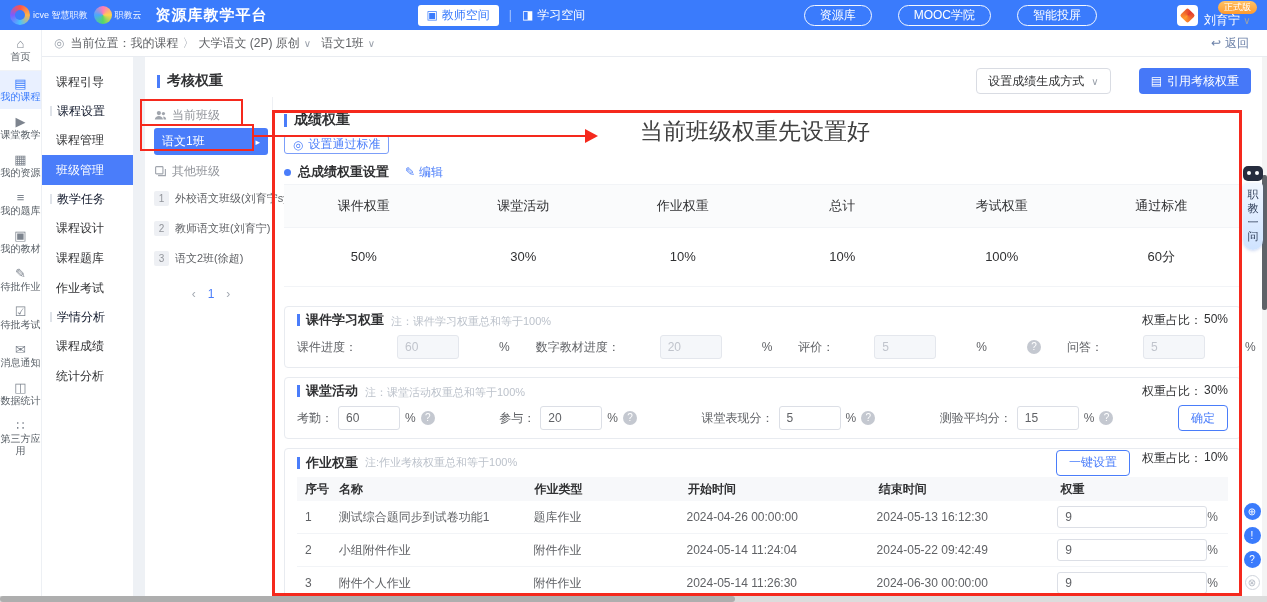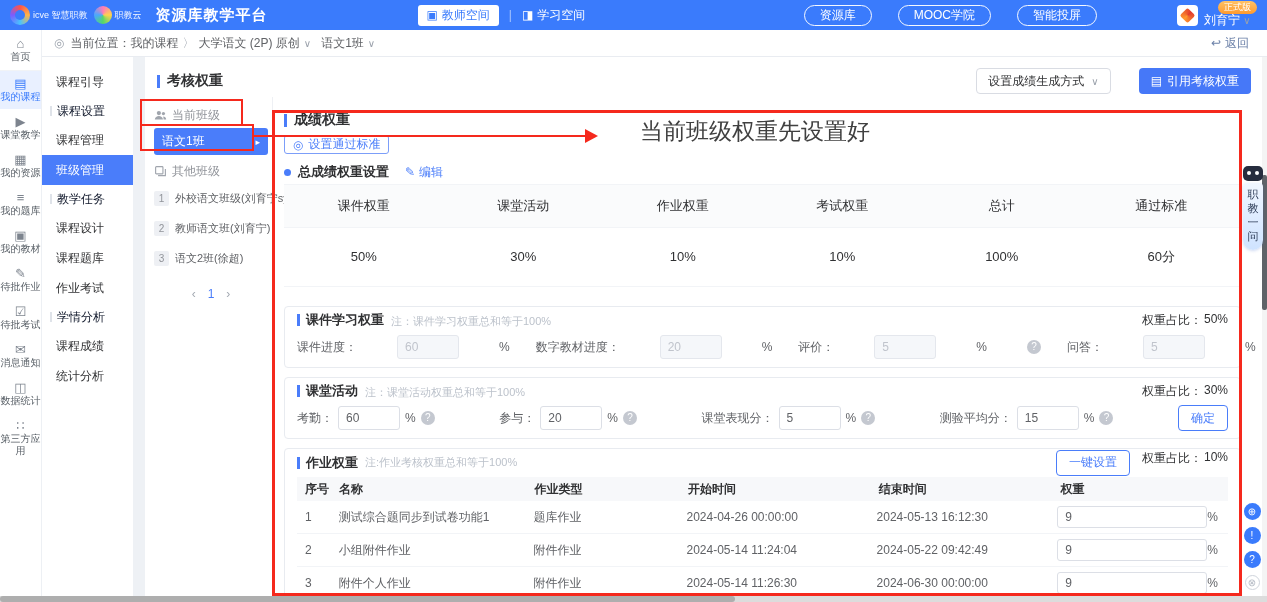--- a/index.html
+++ b/index.html
@@ -308,22 +308,22 @@
                   <span>✎</span>
                   <span>编辑</span>
                 </span>
               </div>
 
               <div class="sum-table">
                 <div class="sum-row sum-head">
                   <span class="sum-cell">课件权重</span>
                   <span class="sum-cell">课堂活动</span>
                   <span class="sum-cell">作业权重</span>
+                  <span class="sum-cell">总计</span>
                   <span class="sum-cell">考试权重</span>
-                  <span class="sum-cell">总计</span>
                   <span class="sum-cell">通过标准</span>
                 </div>
                 <div class="sum-row sum-vals">
                   <span class="sum-cell">50%</span>
                   <span class="sum-cell">30%</span>
                   <span class="sum-cell">10%</span>
                   <span class="sum-cell">10%</span>
                   <span class="sum-cell">100%</span>
                   <span class="sum-cell">60分</span>
                 </div>

